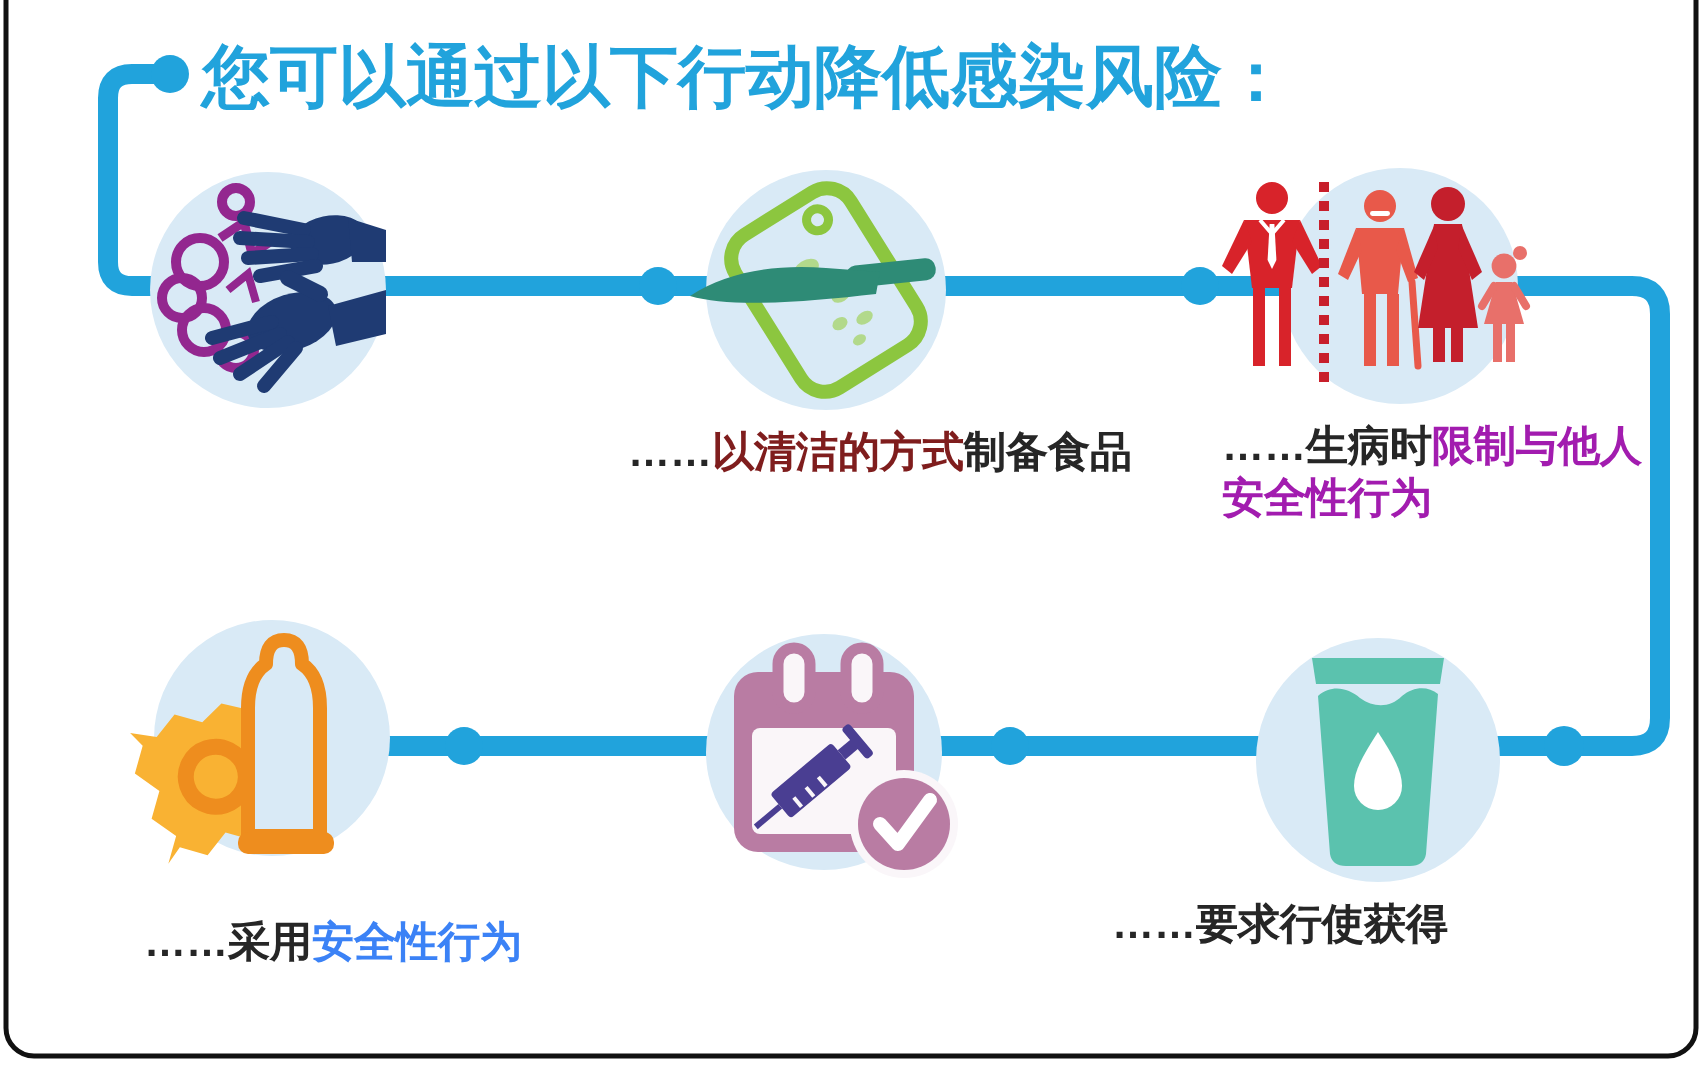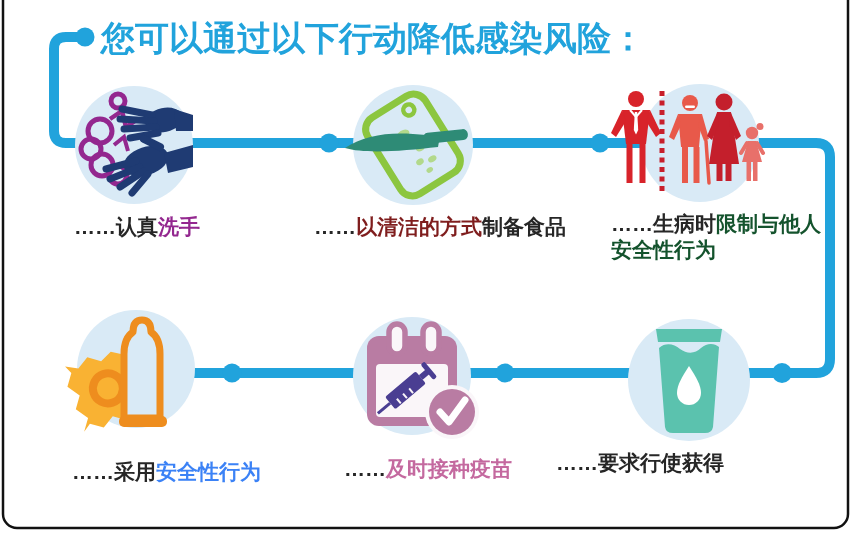--- a/index.html
+++ b/index.html
@@ -13,21 +13,21 @@
     position:absolute;left:101px;top:16px;
     font-size:34px;font-weight:bold;color:#21a3dc;
     letter-spacing:0px;white-space:nowrap;
   }
   .cap{
     position:absolute;font-size:21px;font-weight:bold;color:#262626;
     white-space:nowrap;line-height:26px;
   }
   .hl-purple{color:#93278f}
   .hl-green{color:#7f1d1d}
-  .hl-orange{color:#14532d}
+  .hl-orange{color:#a21caf}
   .hl-amber{color:#3b82f6}
   .hl-pink{color:#c4699f}
   .hl-teal{color:#5bc2ae}
 </style>
 </head>
 <body>
 
 <div class="stage">
 
 <svg width="854" height="533" viewBox="0 0 854 533">
@@ -198,30 +198,28 @@
       <path d="M 659,348 C 666,342 674,344 680,349 C 687,354 695,354 701,348 C 707,343 714,343 719,347
                L 713,427 Q 712,433 705,433 L 673,433 Q 666,433 665,427 Z" fill="#5bc2ae"></path>
       <path d="M 689,366 C 696,377 701,385 701,393 A 12 12 0 0 1 677,393 C 677,385 682,377 689,366 Z" fill="#ffffff"></path>
     </g>
   </g>
 
 </svg>
 
 <div class="title">您可以通过以下行动降低感染风险：</div>
 
-<div class="cap" style="left:74px;top:214px"><span>……认真</span><span class="hl-purple">洗手</span></div>
 
 <div class="cap" style="left:314px;top:214px"><span>……</span><span class="hl-green">以清洁的方式</span><span>制备食品</span></div>
 
 <div class="cap" style="left:611px;top:211px">
   <div><span>……生病时</span><span class="hl-orange">限制与他人</span></div>
   <div><span class="hl-orange">安全性行为</span></div>
 </div>
 
 <div class="cap" style="left:72px;top:459px"><span>……采用</span><span class="hl-amber">安全性行为</span></div>
 
-<div class="cap" style="left:344px;top:456px"><span>……</span><span class="hl-pink">及时接种疫苗</span></div>
 
 <div class="cap" style="left:556px;top:450px;line-height:25px">
   <div>……要求行使获得</div>
 </div>
 
 </div>
 
 </body></html>

